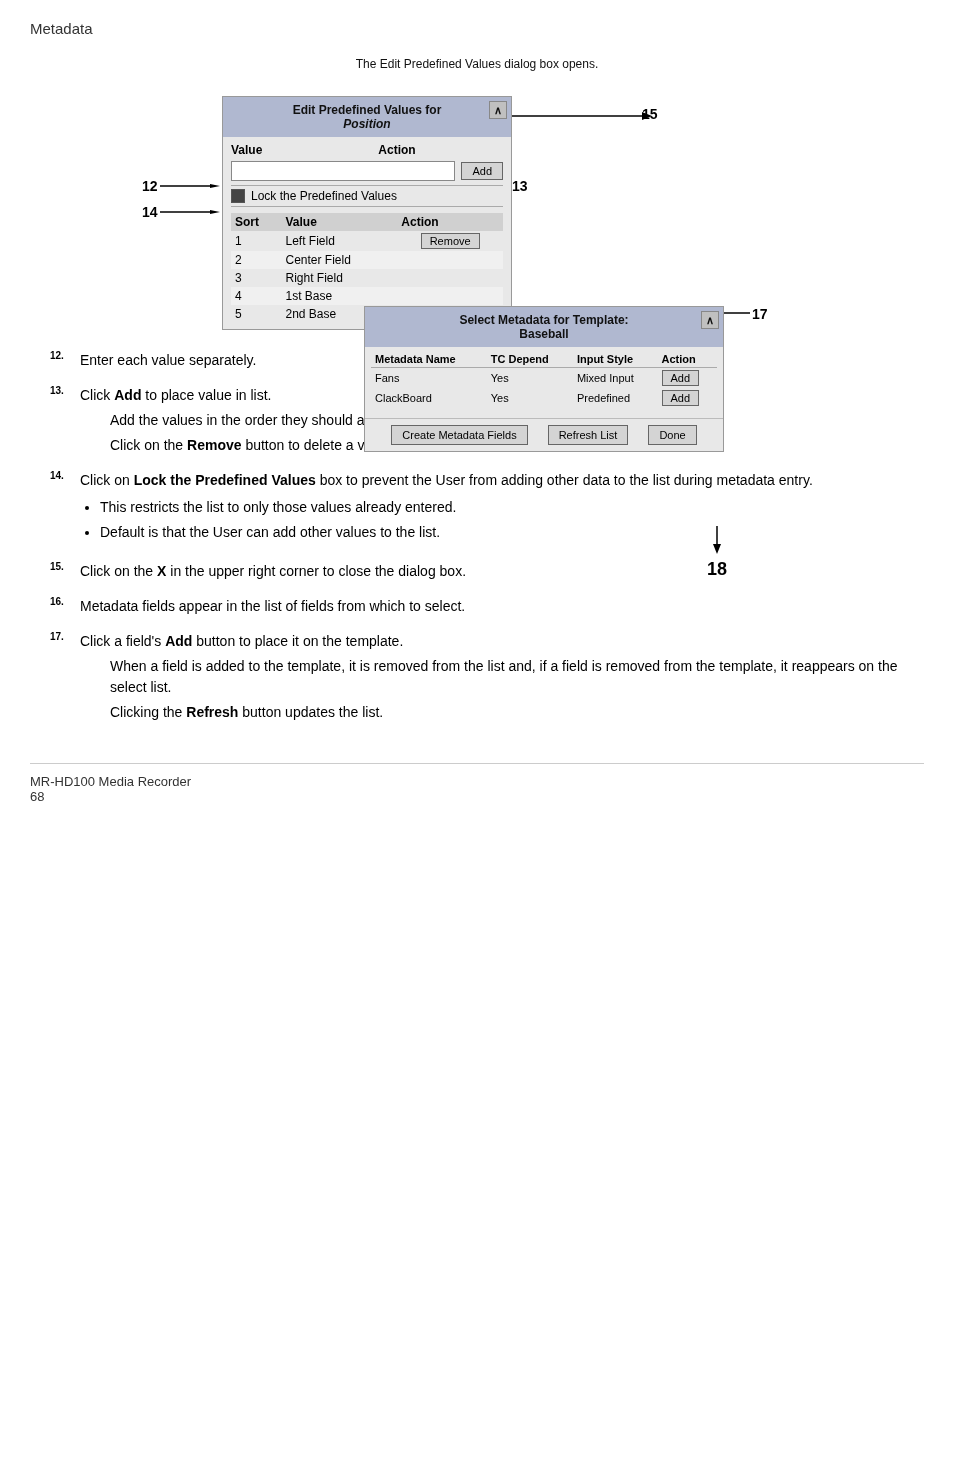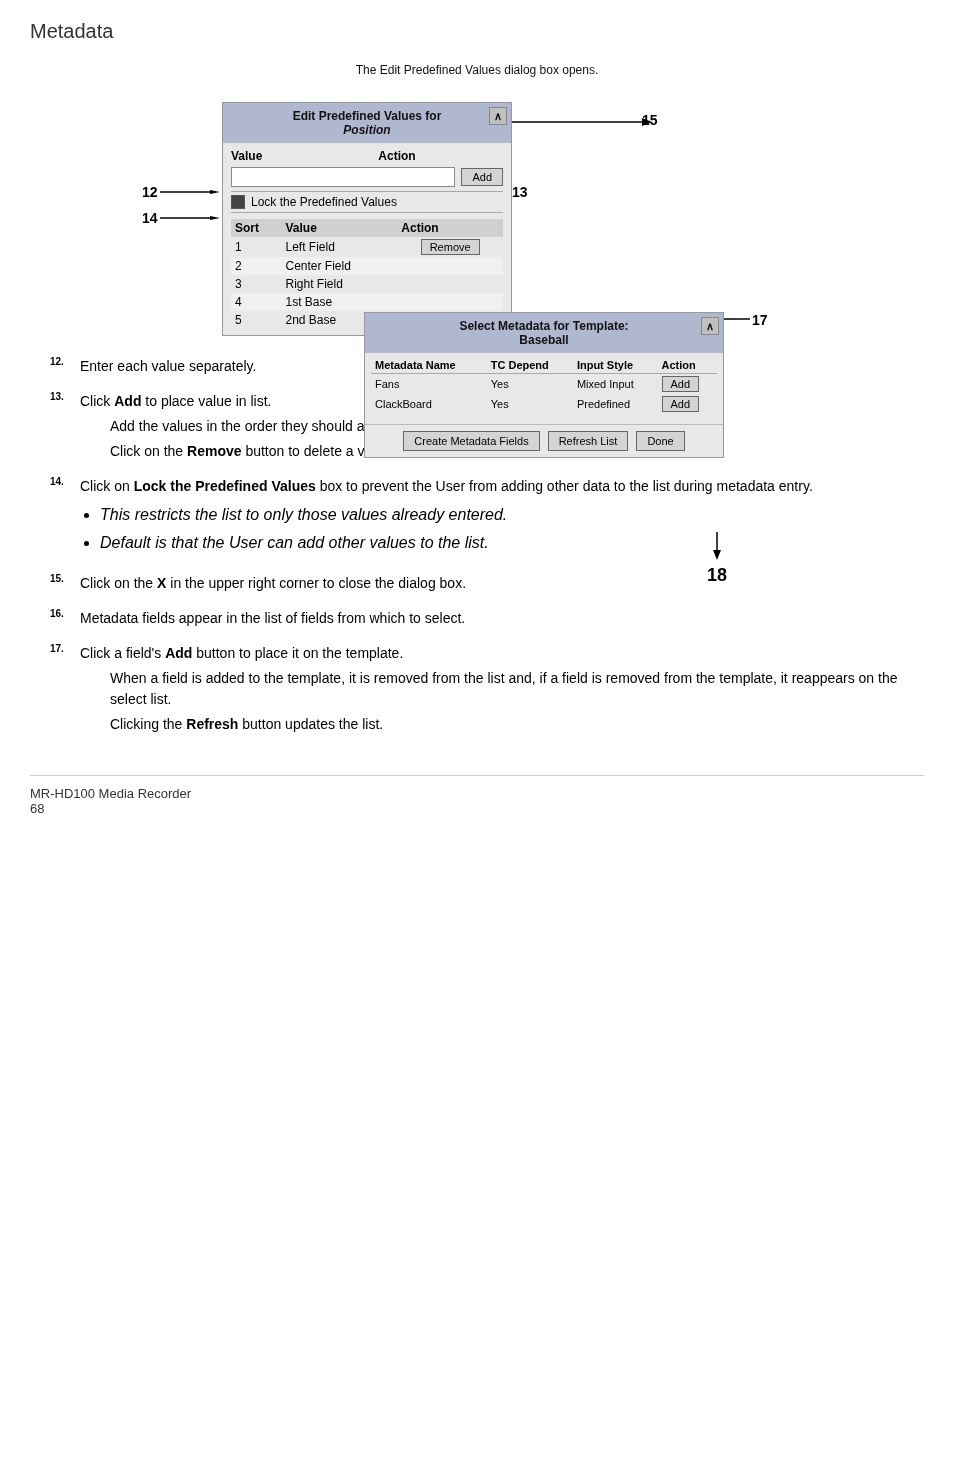--- a/index.html
+++ b/index.html
@@ -7,21 +7,21 @@
       font-family: Arial, sans-serif;
       font-size: 14px;
       background: #fff;
       color: #000;
       width: 954px;
       min-height: 1475px;
       padding: 20px 30px;
     }
 
     .page-header {
-      font-size: 20px;
+      font-size: 15px;
       color: #333;
       margin-bottom: 20px;
     }
 
     .intro-text {
       text-align: center;
       font-size: 12px;
       margin-bottom: 25px;
       color: #111;
     }
@@ -223,21 +223,21 @@
       padding: 1px 8px;
       border: 1px solid #666;
       background: #d4d4d4;
       font-size: 11px;
       cursor: pointer;
     }
 
     .smt-footer {
       display: flex;
       justify-content: center;
-      gap: 8px;
+      gap: 20px;
       padding: 6px 4px;
       border-top: 1px solid #bbb;
     }
 
     .smt-footer-btn {
       padding: 3px 10px;
       border: 1px solid #666;
       background: #d4d4d4;
       font-size: 11px;
       cursor: pointer;
@@ -271,24 +271,23 @@
       font-weight: bold;
     }
 
     .instruction-sublist {
       margin-top: 6px;
       margin-left: 20px;
       list-style: disc;
     }
 
     .instruction-sublist li {
-      font-size: 16px;
+      font-size: 14px;
       line-height: 1.5;
       margin-bottom: 4px;
-      font-style: italic;
     }
 
     .instruction-block {
       margin-left: 30px;
       font-size: 14px;
       line-height: 1.5;
       margin-top: 4px;
     }
 
     

